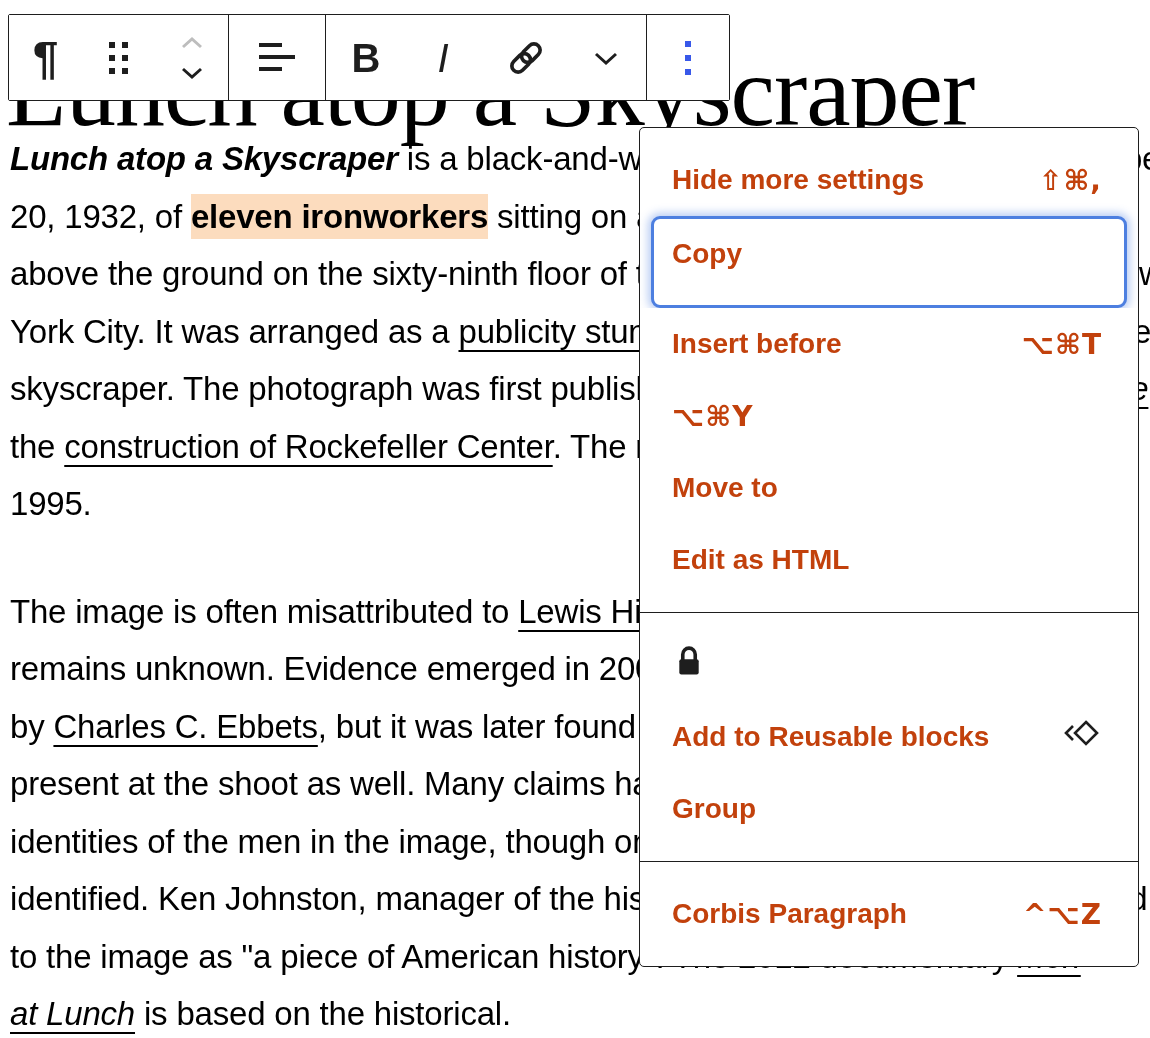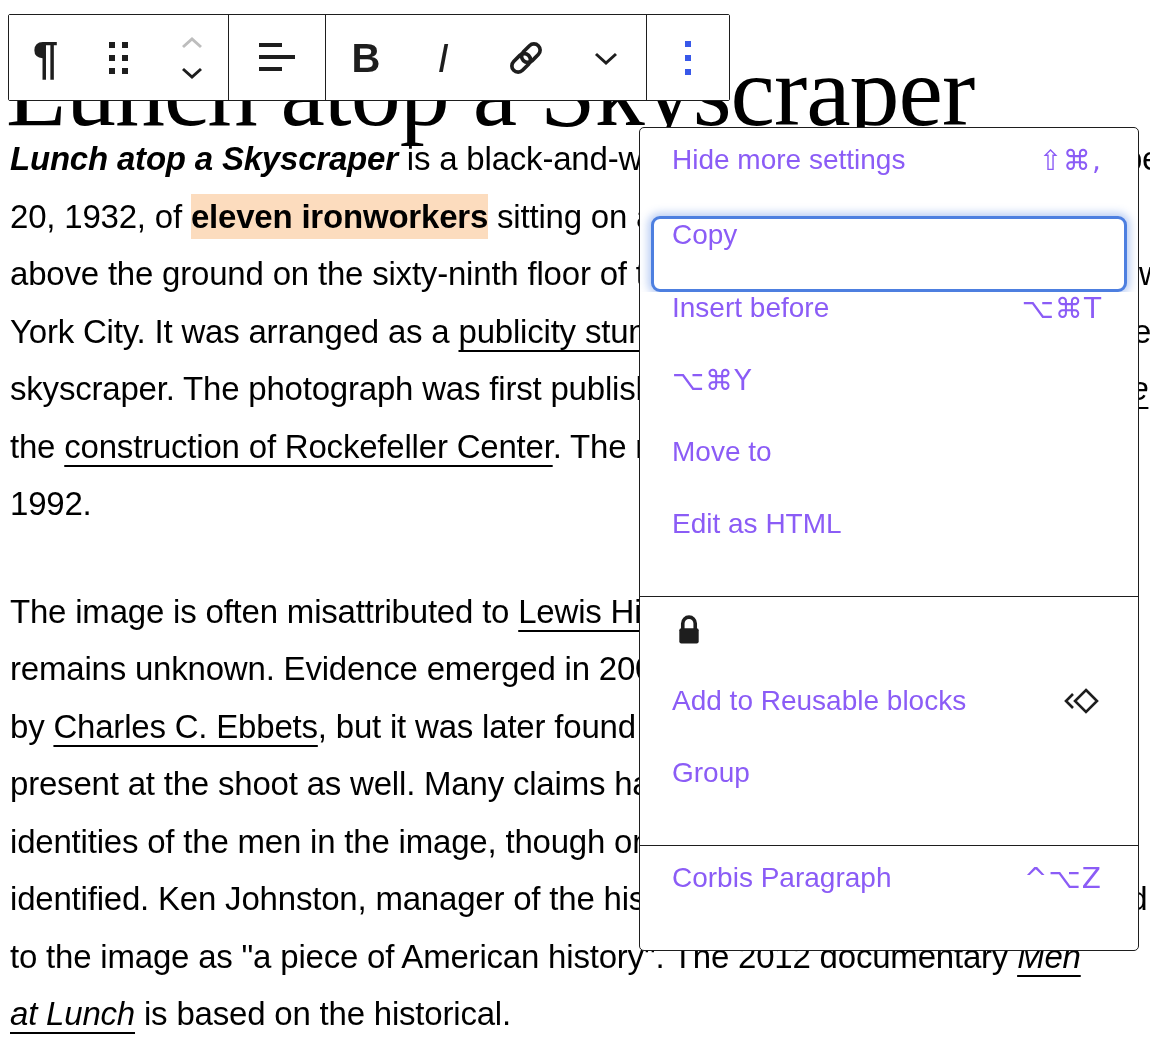--- a/index.html
+++ b/index.html
@@ -48,51 +48,51 @@
   .opt-dots i{width:6px;height:6px;background:#3858e9;}
   
   .menu{
     position:absolute;left:639px;top:127px;width:500px;z-index:20;
     background:#fff;border:1.5px solid #1e1e1e;border-radius:5px;
     box-sizing:border-box;
   }
   .menu-section{padding:16px 0;}
   .menu-section + .menu-section{border-top:1.5px solid #1e1e1e;}
   .menu-item{
-    height:72px;display:flex;align-items:flex-start;
-    padding:0 36px 0 32px;font-size:28px;color:#8b5cf6;cursor:pointer;
-    box-sizing:border-box;background:#fff;
+    height:72px;display:flex;align-items:center;
+    padding:0 36px 0 32px;font-size:28px;color:#c2410c;cursor:pointer;
+    box-sizing:border-box;background:#fff;font-weight:bold;
   }
   .menu-item .label{flex:1;white-space:nowrap;}
   .menu-item .shortcut{
     font-family:"DejaVu Sans","Liberation Sans",sans-serif;
     letter-spacing:1px;white-space:nowrap;
   }
   .menu-item.focused{
-    margin:0 11px;height:76px;
+    margin:0 11px;height:92px;
     border:3px solid #4d7fe0;border-radius:9px;
     box-shadow:0 0 9px 3px rgba(77,127,224,0.40);
     padding:0 25px 16px 18px;
   }
   .menu-item svg{flex:0 0 auto;}
 </style>
 </head>
 <body>
 
 <h1 class="post-title">Lunch atop a Skyscraper</h1>
 
 <div class="content" id="content-root">
     <div class="para">
       <div class="line"><span class="seg-bi">Lunch atop a Skyscraper</span><span> is a black-and-white photograph taken on September</span></div>
       <div class="line"><span>20, 1932, of </span><span class="seg-hl">eleven ironworkers</span><span> sitting on a steel beam 850 feet (260 m)</span></div>
       <div class="line"><span>above the ground on the sixty-ninth floor of the </span><span class="seg-u">RCA Building</span><span> in Manhattan, New</span></div>
       <div class="line"><span>York City. It was arranged as a </span><span class="seg-u">publicity stunt</span><span>, part of a campaign promoting the</span></div>
       <div class="line"><span>skyscraper. The photograph was first published in the </span><span class="seg-iu">New York Herald Tribune</span><span> during</span></div>
       <div class="line"><span>the </span><span class="seg-u">construction of Rockefeller Center</span><span>. The negative was acquired by </span><span class="seg-u">Corbis</span><span> in</span></div>
-      <div class="line"><span>1992.</span></div>
+      <div class="line"><span>1995.</span></div>
     </div>
     <div class="para">
       <div class="line"><span>The image is often misattributed to </span><span class="seg-u">Lewis Hine</span><span>; the photographer's identity</span></div>
       <div class="line"><span>remains unknown. Evidence emerged in 2003 that it may have been taken</span></div>
       <div class="line"><span>by </span><span class="seg-u">Charles C. Ebbets</span><span>, but it was later found that other photographers were</span></div>
       <div class="line"><span>present at the shoot as well. Many claims have been made about the</span></div>
       <div class="line"><span>identities of the men in the image, though only a few have been conclusively</span></div>
       <div class="line"><span>identified. Ken Johnston, manager of the historical collection at Corbis, referred</span></div>
       <div class="line"><span>to the image as "a piece of American history". The 2012 documentary </span><span class="seg-iu">Men</span></div>
       <div class="line"><span class="seg-iu">at Lunch</span><span> is based on the historical.</span></div>

